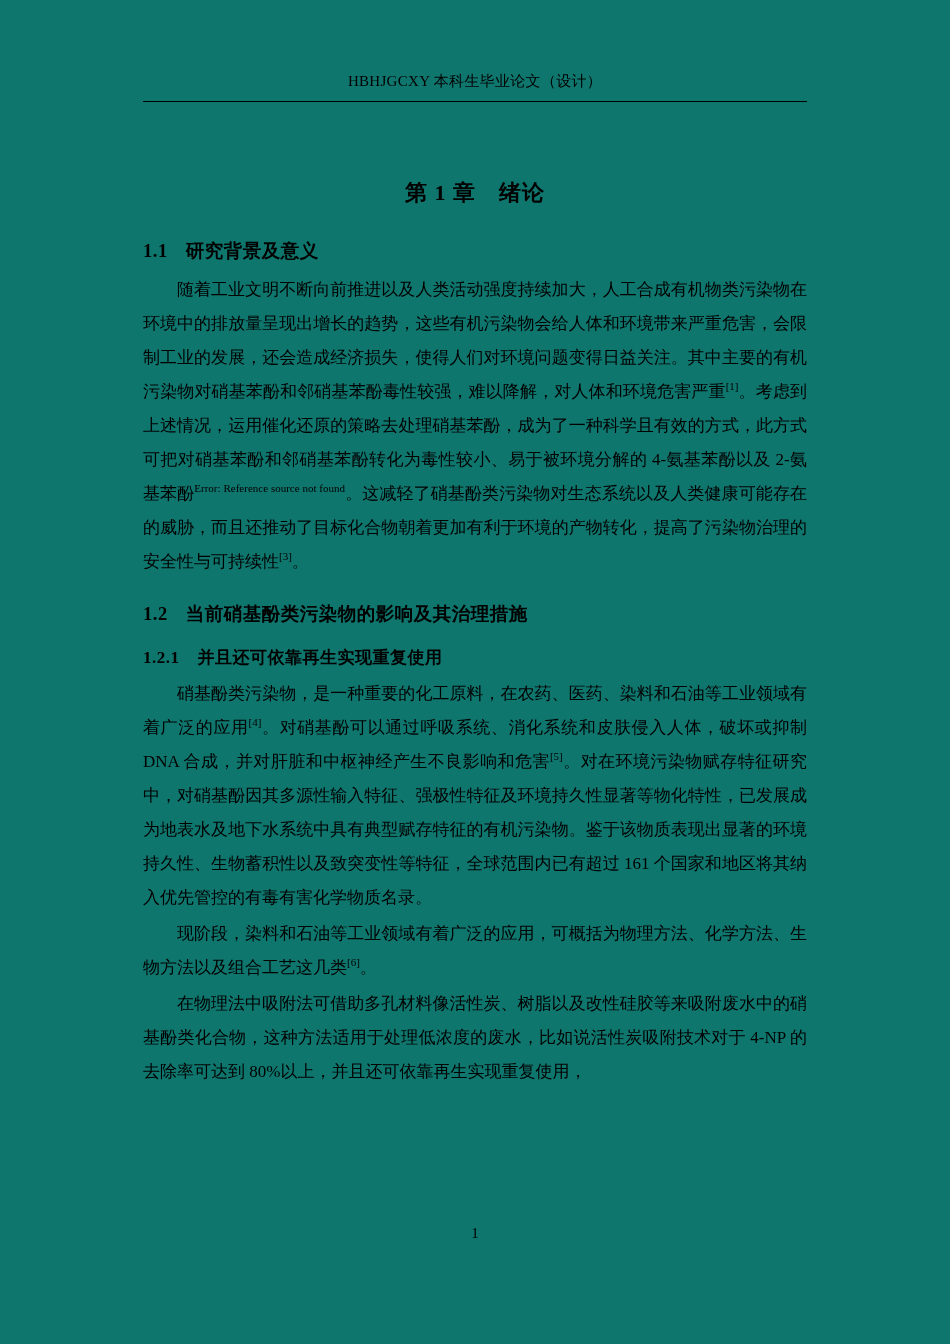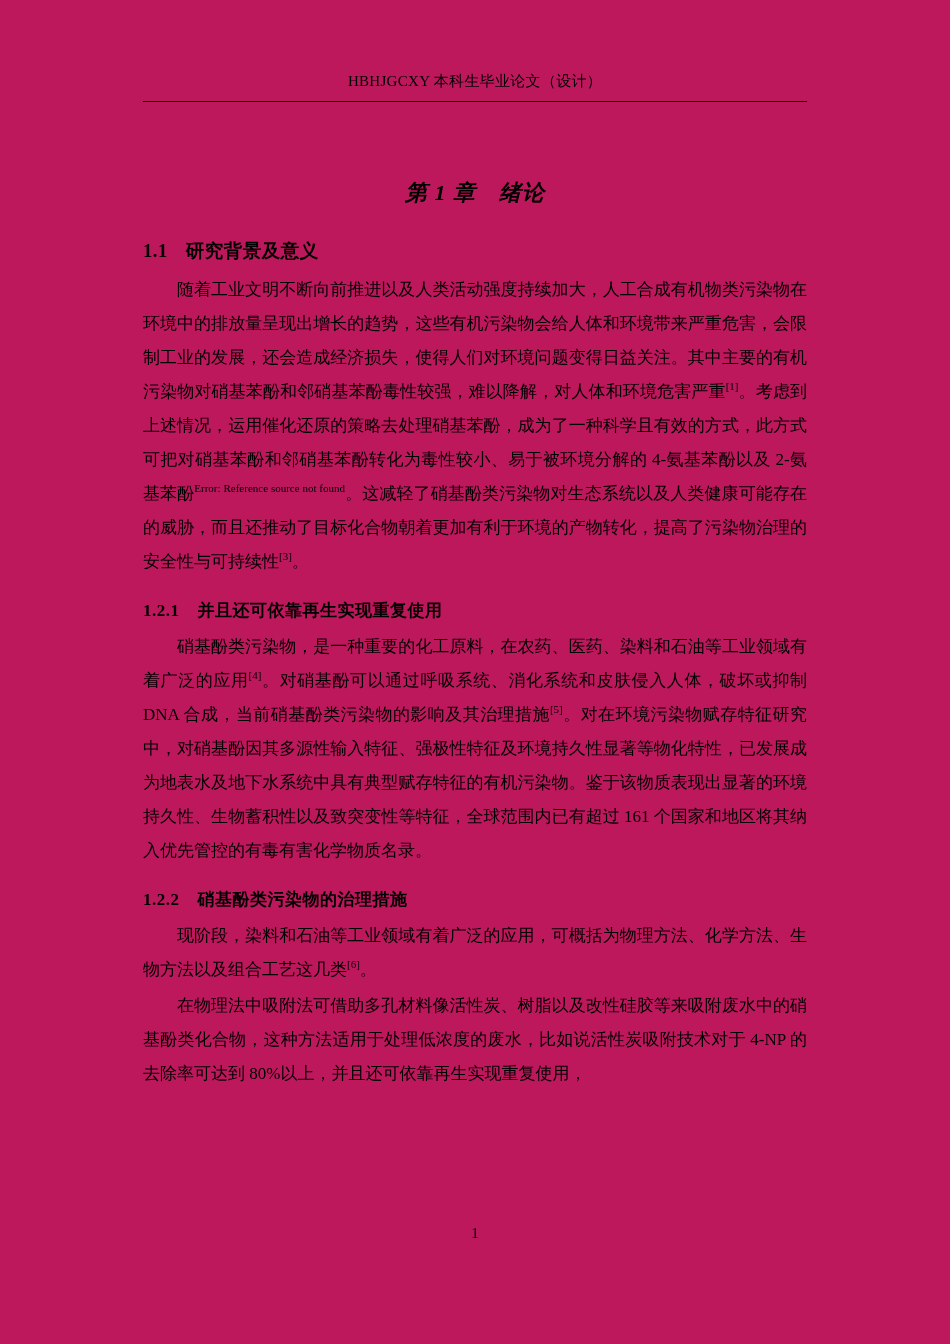--- a/index.html
+++ b/index.html
@@ -5,21 +5,21 @@
   html, body {
     margin: 0;
     padding: 0;
     background: #ffffff;
   }
   .page {
     position: relative;
     width: 950px;
     height: 1344px;
     margin: 0 auto;
-    background: #be185d;
+    background: #0f766e;
     font-family: "Liberation Serif", "DejaVu Serif", serif;
     color: #000000;
     box-sizing: border-box;
   }
   .header {
     position: absolute;
     top: 72px;
     left: 143px;
     width: 664px;
     text-align: center;
@@ -40,21 +40,20 @@
     left: 143px;
     width: 664px;
   }
   .chapter-title {
     text-align: center;
     font-size: 22px;
     font-weight: bold;
     letter-spacing: 1px;
     margin: 18px 0 30px 0;
     font-family: "Liberation Serif", "DejaVu Serif", serif;
-    font-style: italic;
   }
   .h2 {
     font-size: 18.5px;
     font-weight: bold;
     margin: 22px 0 10px 0;
     letter-spacing: 0.5px;
   }
   .h3 {
     font-size: 17px;
     font-weight: bold;
@@ -103,32 +102,32 @@
     <div class="chapter-title">第 1 章　绪论</div>
 
     <div class="h2">
       <span class="num">1.1</span><span>研究背景及意义</span>
     </div>
 
     <p class="body">
       <span>随着工业文明不断向前推进以及人类活动强度持续加大，人工合成有机物类污染物在环境中的排放量呈现出增长的趋势，这些有机污染物会给人体和环境带来严重危害，会限制工业的发展，还会造成经济损失，使得人们对环境问题变得日益关注。其中主要的有机污染物对硝基苯酚和邻硝基苯酚毒性较强，难以降解，对人体和环境危害严重</span><sup>[1]</sup><span>。考虑到上述情况，运用催化还原的策略去处理硝基苯酚，成为了一种科学且有效的方式，此方式可把对硝基苯酚和邻硝基苯酚转化为毒性较小、易于被环境分解的 4-氨基苯酚以及 2-氨基苯酚</span><sup class="err">Error: Reference source not found</sup><span>。这减轻了硝基酚类污染物对生态系统以及人类健康可能存在的威胁，而且还推动了目标化合物朝着更加有利于环境的产物转化，提高了污染物治理的安全性与可持续性</span><sup>[3]</sup><span>。</span>
     </p>
 
+    <div class="h2">
+      <span class="num">1.2</span><span>当前硝基酚类污染物的影响及其治理措施</span>
+    </div>
 
     <div class="h3">
       <span class="num">1.2.1</span><span>并且还可依靠再生实现重复使用</span>
     </div>
 
     <p class="body">
-      <span>硝基酚类污染物，是一种重要的化工原料，在农药、医药、染料和石油等工业领域有着广泛的应用</span><sup>[4]</sup><span>。对硝基酚可以通过呼吸系统、消化系统和皮肤侵入人体，破坏或抑制 DNA 合成，当前硝基酚类污染物的影响及其治理措施</span><sup>[5]</sup><span>。对在环境污染物赋存特征研究中，对硝基酚因其多源性输入特征、强极性特征及环境持久性显著等物化特性，已发展成为地表水及地下水系统中具有典型赋存特征的有机污染物。鉴于该物质表现出显著的环境持久性、生物蓄积性以及致突变性等特征，全球范围内已有超过 161 个国家和地区将其纳入优先管控的有毒有害化学物质名录。</span>
+      <span>硝基酚类污染物，是一种重要的化工原料，在农药、医药、染料和石油等工业领域有着广泛的应用</span><sup>[4]</sup><span>。对硝基酚可以通过呼吸系统、消化系统和皮肤侵入人体，破坏或抑制 DNA 合成，并对肝脏和中枢神经产生不良影响和危害</span><sup>[5]</sup><span>。对在环境污染物赋存特征研究中，对硝基酚因其多源性输入特征、强极性特征及环境持久性显著等物化特性，已发展成为地表水及地下水系统中具有典型赋存特征的有机污染物。鉴于该物质表现出显著的环境持久性、生物蓄积性以及致突变性等特征，全球范围内已有超过 161 个国家和地区将其纳入优先管控的有毒有害化学物质名录。</span>
     </p>
 
-    <div class="h3">
-      <span class="num">1.2.2</span><span>硝基酚类污染物的治理措施</span>
-    </div>
 
     <p class="body">
       <span>现阶段，染料和石油等工业领域有着广泛的应用，可概括为物理方法、化学方法、生物方法以及组合工艺这几类</span><sup>[6]</sup><span>。</span>
     </p>
 
     <p class="body">
       <span>在物理法中吸附法可借助多孔材料像活性炭、树脂以及改性硅胶等来吸附废水中的硝基酚类化合物，这种方法适用于处理低浓度的废水，比如说活性炭吸附技术对于 4-NP 的去除率可达到 80%以上，并且还可依靠再生实现重复使用，</span>
     </p>
 
   </div>

